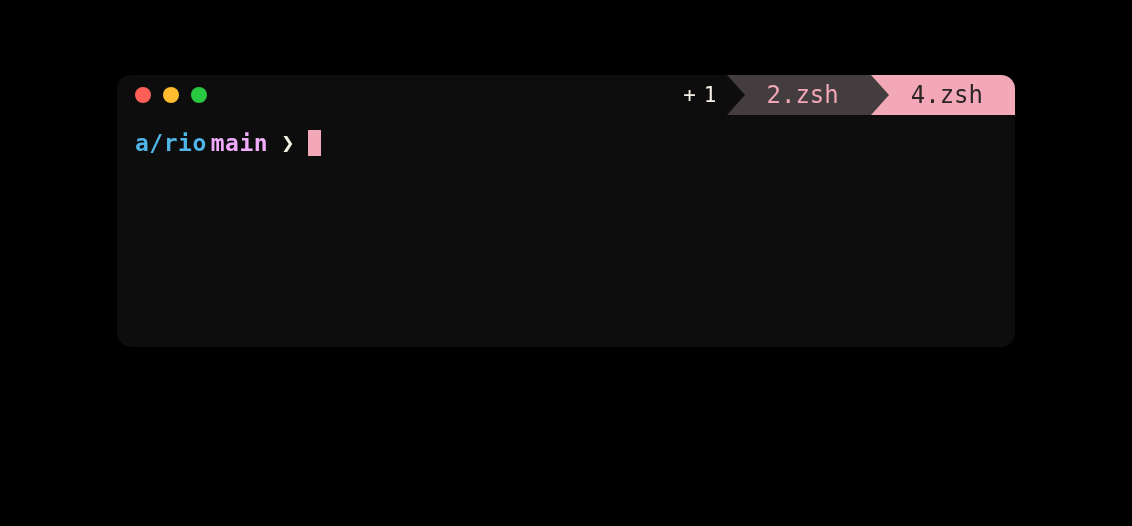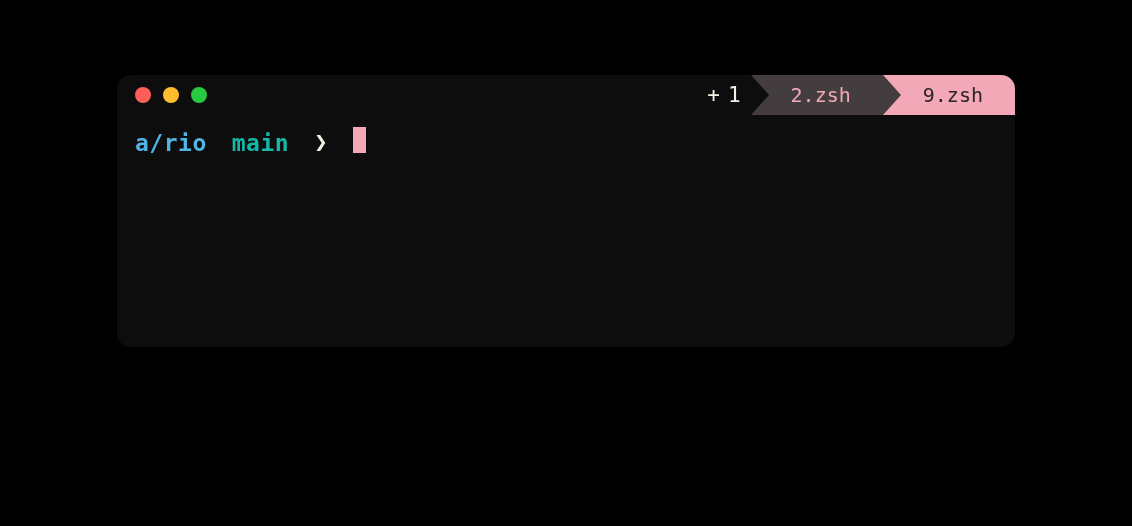--- a/index.html
+++ b/index.html
@@ -63,21 +63,21 @@
     .tabs {
       display: flex;
       height: 100%;
     }
     .tab {
       position: relative;
       height: 100%;
       display: flex;
       align-items: center;
       padding: 0 32px 0 40px;
-      font-size: 20px;
+      font-size: 24px;
       font-weight: 500;
       cursor: pointer;
     }
     .tab::before {
       content: '';
       position: absolute;
       left: 0;
       top: 0;
       width: 0;
       height: 0;
@@ -103,31 +103,31 @@
     }
     .terminal-body {
       flex: 1;
       padding: 12px 18px;
       font-size: 23px;
       line-height: 1.4;
       letter-spacing: 0.5px;
     }
     .prompt-line {
       display: flex;
-      align-items: flex-start;
-      gap: 12px;
+      align-items: center;
+      gap: 0;
     }
     .prompt-path {
       color: #4fb4e6;
       font-weight: 600;
     }
     .prompt-branch {
-      color: #14b8a6;
+      color: #f0abfc;
       font-weight: 600;
-      margin-left: 13px;
+      margin-left: 4px;
     }
     .prompt-symbol {
       color: #f5f0e6;
       font-weight: 700;
       margin-left: 13px;
       font-size: 22px;
     }
     .cursor {
       display: inline-block;
       width: 13px;
@@ -149,21 +149,21 @@
     </div>
     <div class="tab-counter">
       <span class="plus">+</span>
       <span>1</span>
     </div>
     <div class="tabs">
       <div class="tab inactive">
         <span>2.zsh</span>
       </div>
       <div class="tab active">
-        <span>9.zsh</span>
+        <span>4.zsh</span>
       </div>
     </div>
   </div>
   <div class="terminal-body">
     <div class="prompt-line">
       <span class="prompt-path">a/rio</span>
       <span class="prompt-branch">main</span>
       <span class="prompt-symbol">❯</span>
       <span class="cursor"></span>
     </div>

